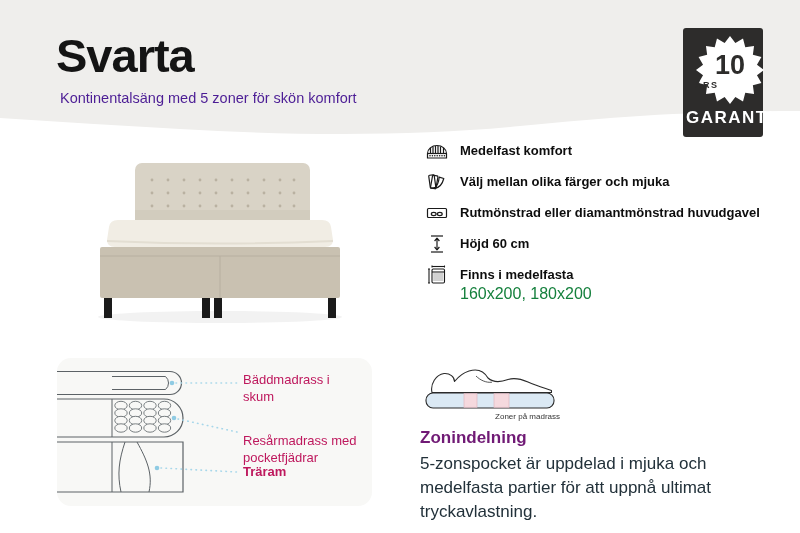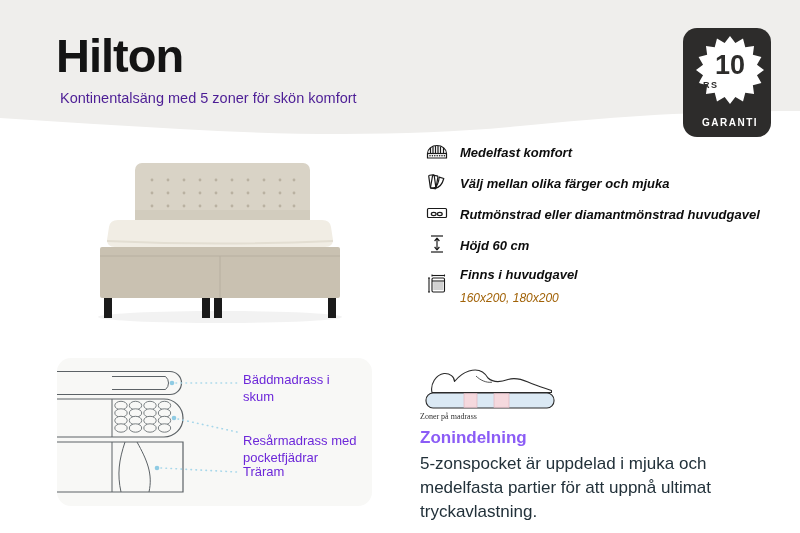--- a/index.html
+++ b/index.html
@@ -9,57 +9,57 @@
     font-family:"Liberation Sans",sans-serif;
     -webkit-font-smoothing:antialiased;
   }
   .abs{position:absolute;}
   
   #top-band{left:0;top:0;}
   
   #page-title{left:56px;top:28px;font-size:47px;font-weight:800;letter-spacing:-1px;color:#141414;}
   #page-subtitle{left:60px;top:90px;font-size:14.5px;color:#4c1d95;}
   
-  #badge{left:683px;top:28px;width:88px;height:109px;background:#2d2c2b;border-radius:14px;}
+  #badge{left:683px;top:28px;width:80px;height:109px;background:#2d2c2b;border-radius:3px;}
   #badge .burst-wrap{position:absolute;left:12px;top:7px;width:70px;height:70px;}
   #badge .burst-years{position:absolute;left:0;top:17px;width:70px;text-align:center;
     font-size:27px;font-weight:800;color:#2d2c2b;line-height:1;}
   #badge .burst-suffix{position:absolute;left:0;top:45px;width:70px;text-align:left;
     font-size:9px;font-weight:700;letter-spacing:1.5px;color:#2d2c2b;}
   #badge .badge-label{position:absolute;left:0;bottom:9px;width:94px;text-align:center;
-    font-size:10px;font-weight:700;letter-spacing:1.5px;color:#ffffff;}
+    font-size:17px;font-weight:700;letter-spacing:1.5px;color:#ffffff;}
   
   #bed{left:90px;top:150px;}
   
   #features{left:424px;top:140px;width:360px;}
-  .feature-row{display:flex;align-items:center;margin-bottom:8px;min-height:22px;font-style:italic;}
+  .feature-row{display:flex;align-items:flex-start;margin-bottom:8px;min-height:22px;}
   .feature-icon{width:26px;height:24px;flex:0 0 26px;margin-right:10px;margin-top:-1px;}
   .feature-text{font-size:13px;font-weight:700;color:#0d0d0d;padding-top:3px;line-height:1.2;}
-  .feature-sub{font-size:12px;font-weight:400;color:#a16207;margin-top:8px;}
+  .feature-sub{font-size:16px;font-weight:400;color:#15803d;margin-top:2px;}
   .feature-icon svg{display:block;}
   
   #construction-card{left:57px;top:358px;width:315px;height:148px;background:#f8f8f6;border-radius:14px;}
-  .construction-label{position:absolute;left:186px;font-size:13px;color:#6d28d9;line-height:1.3;}
+  .construction-label{position:absolute;left:186px;font-size:13px;color:#be185d;line-height:1.3;}
   #construction-label-0{top:14px;width:100px;}
   #construction-label-1{top:75px;width:135px;}
-  #construction-label-2{top:106px;width:120px;}
+  #construction-label-2{top:106px;width:120px;font-weight:bold;}
   
   #zones-figure{left:420px;top:362px;}
-  #zones-caption{left:420px;top:412px;width:140px;text-align:left;font-size:8px;color:#333;font-family:Liberation Serif, serif;}
-  #zones-heading{left:420px;top:428px;font-size:17px;font-weight:800;color:#8b5cf6;}
+  #zones-caption{left:420px;top:412px;width:140px;text-align:right;font-size:8px;color:#333;}
+  #zones-heading{left:420px;top:428px;font-size:17px;font-weight:800;color:#701a75;}
   #zones-body{left:420px;top:452px;width:345px;font-size:17px;color:#22313a;line-height:1.4;}
 </style>
 </head>
 <body>
 
 <svg id="top-band" class="abs" width="800" height="160" viewBox="0 0 800 160">
   <path d="M0,0 H800 V111 C700,111 620,116 520,126 C420,136 300,136 180,129 C120,125.5 60,122 0,118 Z" fill="#efeeec"></path>
 </svg>
 
-<div id="page-title" class="abs">Hilton</div>
+<div id="page-title" class="abs">Svarta</div>
 <div id="page-subtitle" class="abs">Kontinentalsäng med 5 zoner för skön komfort</div>
 
 <div id="badge" class="abs">
   <div class="burst-wrap">
     <svg width="70" height="70" viewBox="0 0 70 70">
       <polygon fill="#ffffff" points="69,35 61.97,40.37 66.41,48.01 57.87,50.28 59.04,59.04 50.28,57.87 48.01,66.41 40.37,61.97 35,69 29.63,61.97 21.99,66.41 19.72,57.87 10.96,59.04 12.13,50.28 3.59,48.01 8.03,40.37 1,35 8.03,29.63 3.59,21.99 12.13,19.72 10.96,10.96 19.72,12.13 21.99,3.59 29.63,8.03 35,1 40.37,8.03 48.01,3.59 50.28,12.13 59.04,10.96 57.87,19.72 66.41,21.99 61.97,29.63"></polygon>
     </svg>
     <div class="burst-years">10</div>
     <div class="burst-suffix">ÅRS</div>
   </div>
@@ -190,21 +190,21 @@
         </g>
         <line x1="4" y1="6" x2="4" y2="20"></line>
         <line x1="3" y1="6" x2="5" y2="6"></line>
           <line x1="3" y1="20" x2="5" y2="20"></line>
         <line x1="7" y1="3.5" x2="19.5" y2="3.5"></line>
         <line x1="7" y1="2.5" x2="7" y2="4.5"></line>
           <line x1="19.5" y1="2.5" x2="19.5" y2="4.5"></line>
       </svg>
     </span>
     <span>
-      <span class="feature-text" style="display:block">Finns i huvudgavel</span>
+      <span class="feature-text" style="display:block">Finns i medelfasta</span>
       <span class="feature-sub" style="display:block">160x200, 180x200</span>
     </span>
   </div>
 
 </div>
 
 <div id="construction-card" class="abs">
   <svg width="315" height="148" viewBox="0 0 315 148" fill="none">
 
     <path d="M0,13.5 H113 A11.5,11.5 0 0 1 113,36.5 H0" stroke="#5c6266" stroke-width="1.2"></path>

